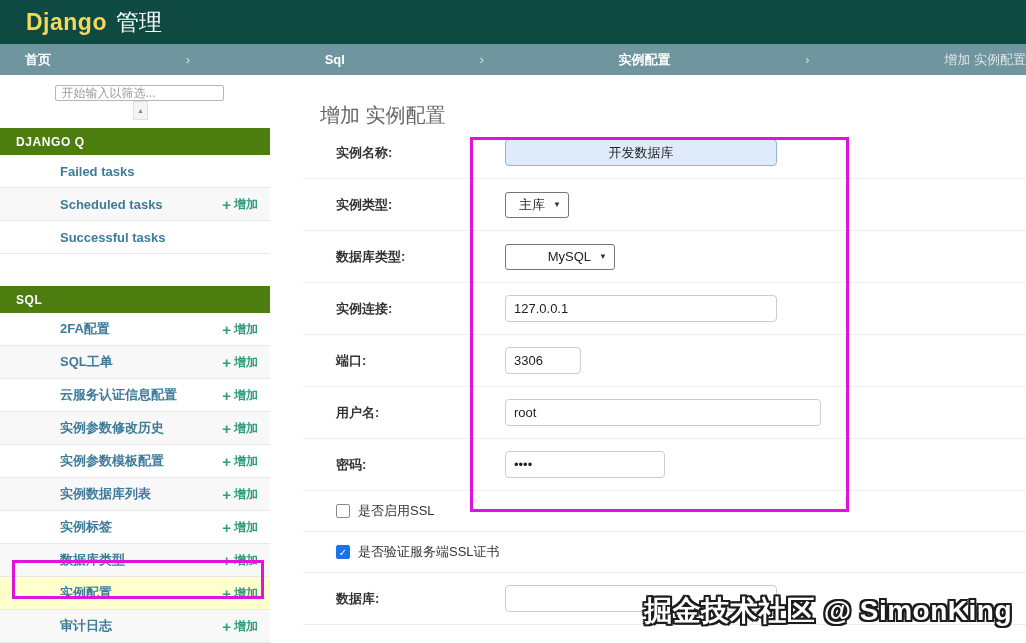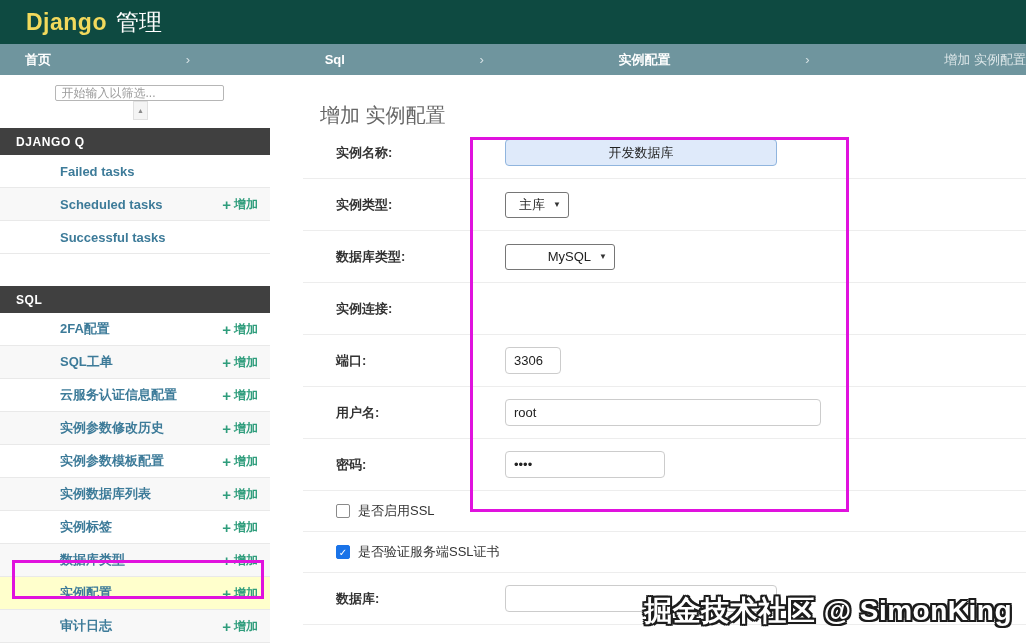--- a/index.html
+++ b/index.html
@@ -16,21 +16,21 @@
   .crumb-sep { color:#d5e1e4; margin:0 7px; }
   .crumb-current { color:#dce6e8; }
 
   .sidebar { position:absolute; left:0; top:75px; width:270px; height:568px; background:#fff; overflow:hidden; }
   .filter-row { display:flex; align-items:center; margin:10px 0 8px 0; padding-left:8px;flex-direction:column; }
   .filter-input { flex:1; height:21px; border:1px solid #b6b6b6; border-radius:2px; font-size:12px; padding:0 6px; color:#333; font-family:inherit; }
   .filter-input::placeholder { color:#9a9a9a; }
   .scroll-arrow { width:15px; height:19px; margin-left:3px; background:#f4f4f4; border:1px solid #e0e0e0; color:#8a8a8a; font-size:7px; display:flex; align-items:center; justify-content:center; cursor:pointer; }
 
   .module { margin-bottom:32px; }
-  .module-caption { height:27px; background:#404040; color:#fff; font-size:12px; font-weight:700; letter-spacing:.6px; display:flex; align-items:center; padding-left:16px; }
+  .module-caption { height:27px; background:#4d7c0f; color:#fff; font-size:12px; font-weight:700; letter-spacing:.6px; display:flex; align-items:center; padding-left:16px; }
   .model-row { height:33px; display:flex; align-items:center; justify-content:space-between; border-bottom:1px solid #e9e9e9; padding:0 12px 0 16px; background:#fff; }
   .model-list .model-row:nth-child(even) { background:#f8f8f8; }
   .model-list .model-row.selected { background:#ffffcc; }
   .model-list .model-row.clipped { height:13px; overflow:hidden; border-bottom:none; align-items:flex-start; }
   .model-list .model-row.clipped .model-link, .model-list .model-row.clipped .add-link { line-height:22px; }
   .model-link { color:#3d7b99; font-size:13px; font-weight:700; text-decoration:none;padding-left:44px; }
   .add-link { color:#2f9d7c; font-size:12px; font-weight:700; text-decoration:none; display:flex; align-items:center; }
   .add-plus { font-size:15px; margin-right:3px; font-weight:700; }
 
   .main { position:absolute; left:270px; top:75px; right:0; height:568px; overflow:hidden; background:#fff; }
@@ -198,24 +198,25 @@
         </div>
         <div class="form-row">
           <label class="field-label">数据库类型:</label>
           <div class="select-box" style="width: 110px;">
             <span>MySQL</span>
             <span class="select-caret">▼</span>
           </div>
         </div>
         <div class="form-row">
           <label class="field-label">实例连接:</label>
+          <input type="text" class="text-input" value="127.0.0.1" style="width: 272px;">
         </div>
         <div class="form-row">
           <label class="field-label">端口:</label>
-          <input type="text" class="text-input" value="3306" style="width: 56px;">
+          <input type="text" class="text-input" value="3306" style="width: 76px;">
         </div>
         <div class="form-row">
           <label class="field-label">用户名:</label>
           <input type="text" class="text-input" value="root" style="width: 316px;">
         </div>
         <div class="form-row">
           <label class="field-label">密码:</label>
           <input type="text" class="text-input" value="••••" style="width: 160px;">
         </div>
         <div class="form-row checkbox-row">

